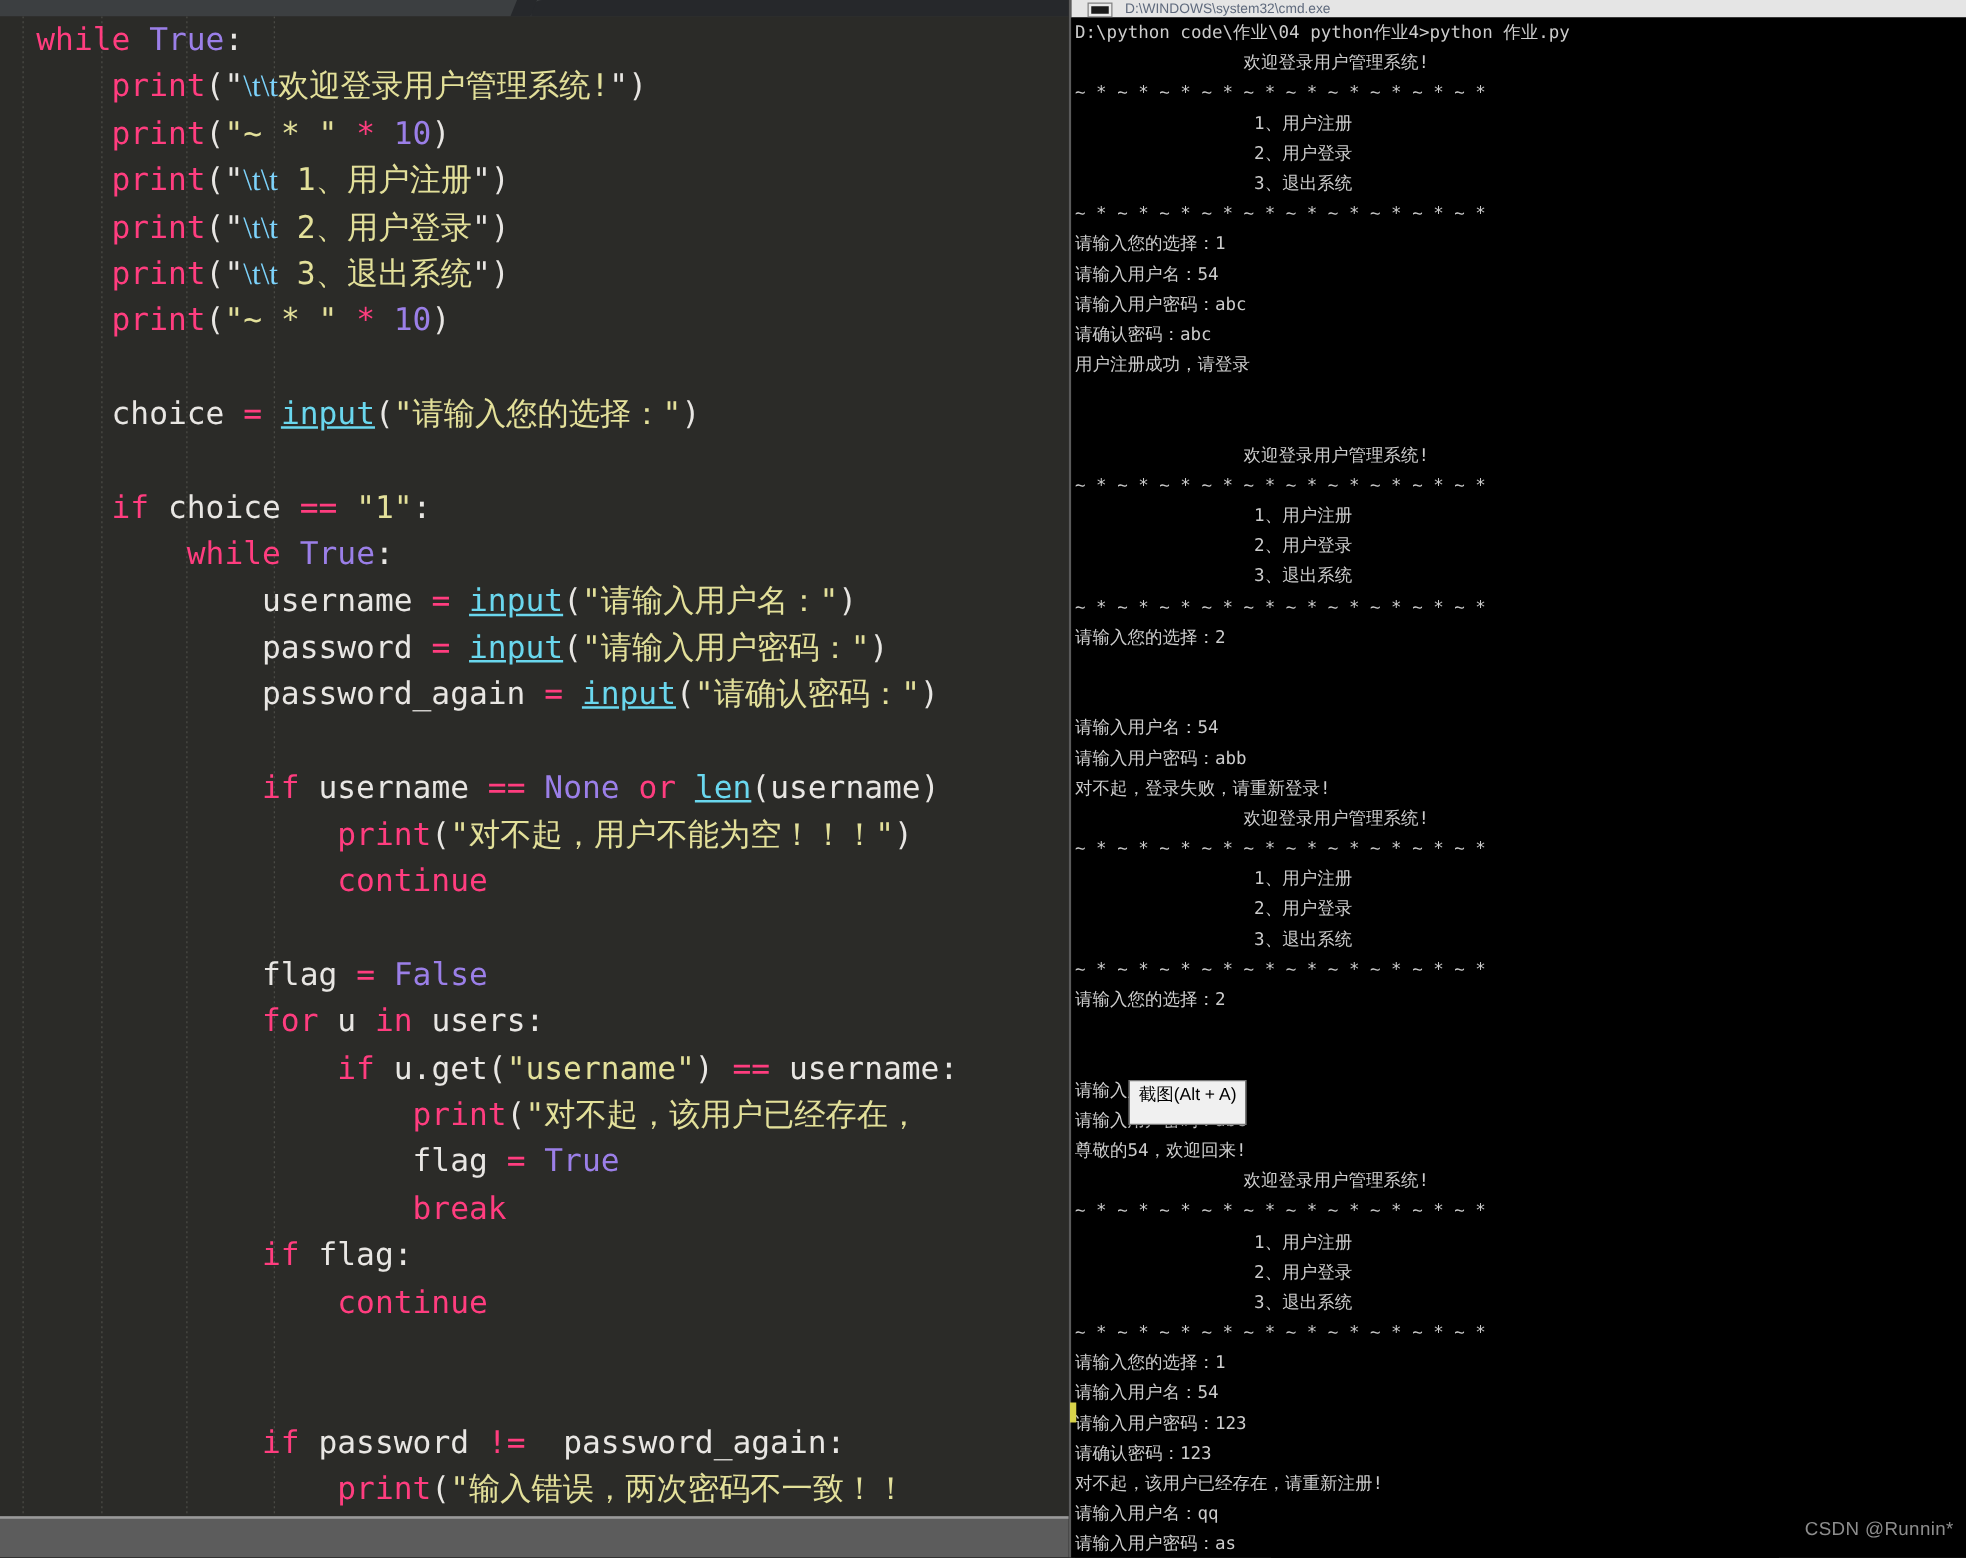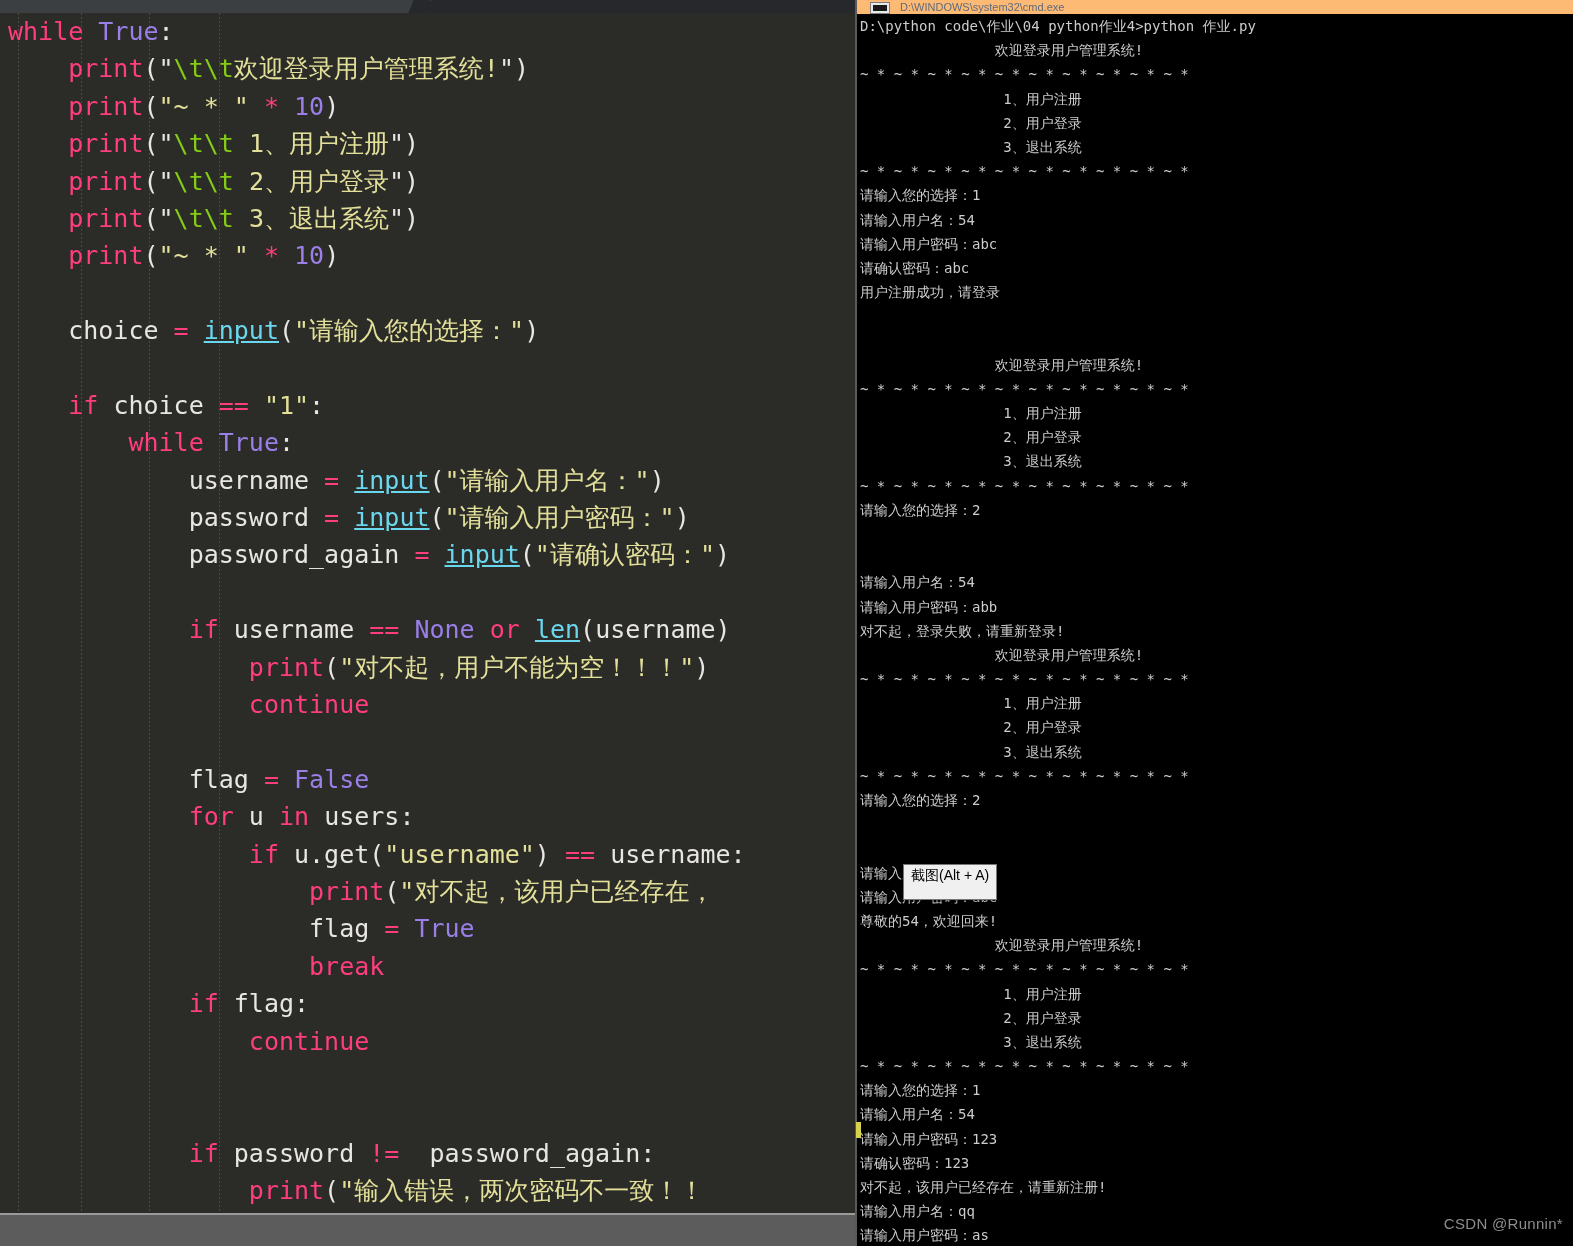--- a/index.html
+++ b/index.html
@@ -77,28 +77,28 @@
   .code-lines {
     position: absolute;
     left: 0; top: 0;
     width: 1400px;
     padding-top: 0px;
     font-family: "DejaVu Sans Mono", monospace;
     font-size: 25px;
     line-height: 37.4px;
     white-space: pre;
   }
-  .cline { height: 37.4px; padding-left: 8px; }
+  .cline { height: 37.4px; padding-left: 29px; }
 
   .t-kw      { color: #ff3d7f; }   
   .t-const   { color: #9b7fe8; }   
   .t-plain   { color: #e8e6e3; }   
   .t-str     { color: #e3e09a; }   
   .t-punc    { color: #e8e6e3; }   
-  .t-esc     { color: #84cc16; }   
+  .t-esc     { color: #7dd3fc; font-family: Liberation Serif, serif; }   
   .t-op      { color: #ff3d7f; }   
   .t-fn      { color: #6ad7ee; text-decoration: underline; }
 
   .editor-statusbar {
     position: absolute;
     left: 0; bottom: 0;
     width: 860px;
     height: 33px;
     background: #5c5c5c;
     border-top: 2px solid #9a9a9a;
@@ -114,21 +114,21 @@
     background: #000000;
     overflow: hidden;
     border-left: 2px solid #5a5a5a;
     box-sizing: border-box;
   }
   .console-titlebar {
     position: absolute;
     left: 0; top: 0;
     width: 716px;
     height: 14px;
-    background: #fdba74;
+    background: #e5e5e5;
     display: flex;
     align-items: flex-end;
     overflow: hidden;
   }
   .console-titlebar-icon {
     width: 20px; height: 12px;
     margin-left: 13px;
     background: #e9e9e9;
     border: 1px solid #808080;
     box-sizing: border-box;

